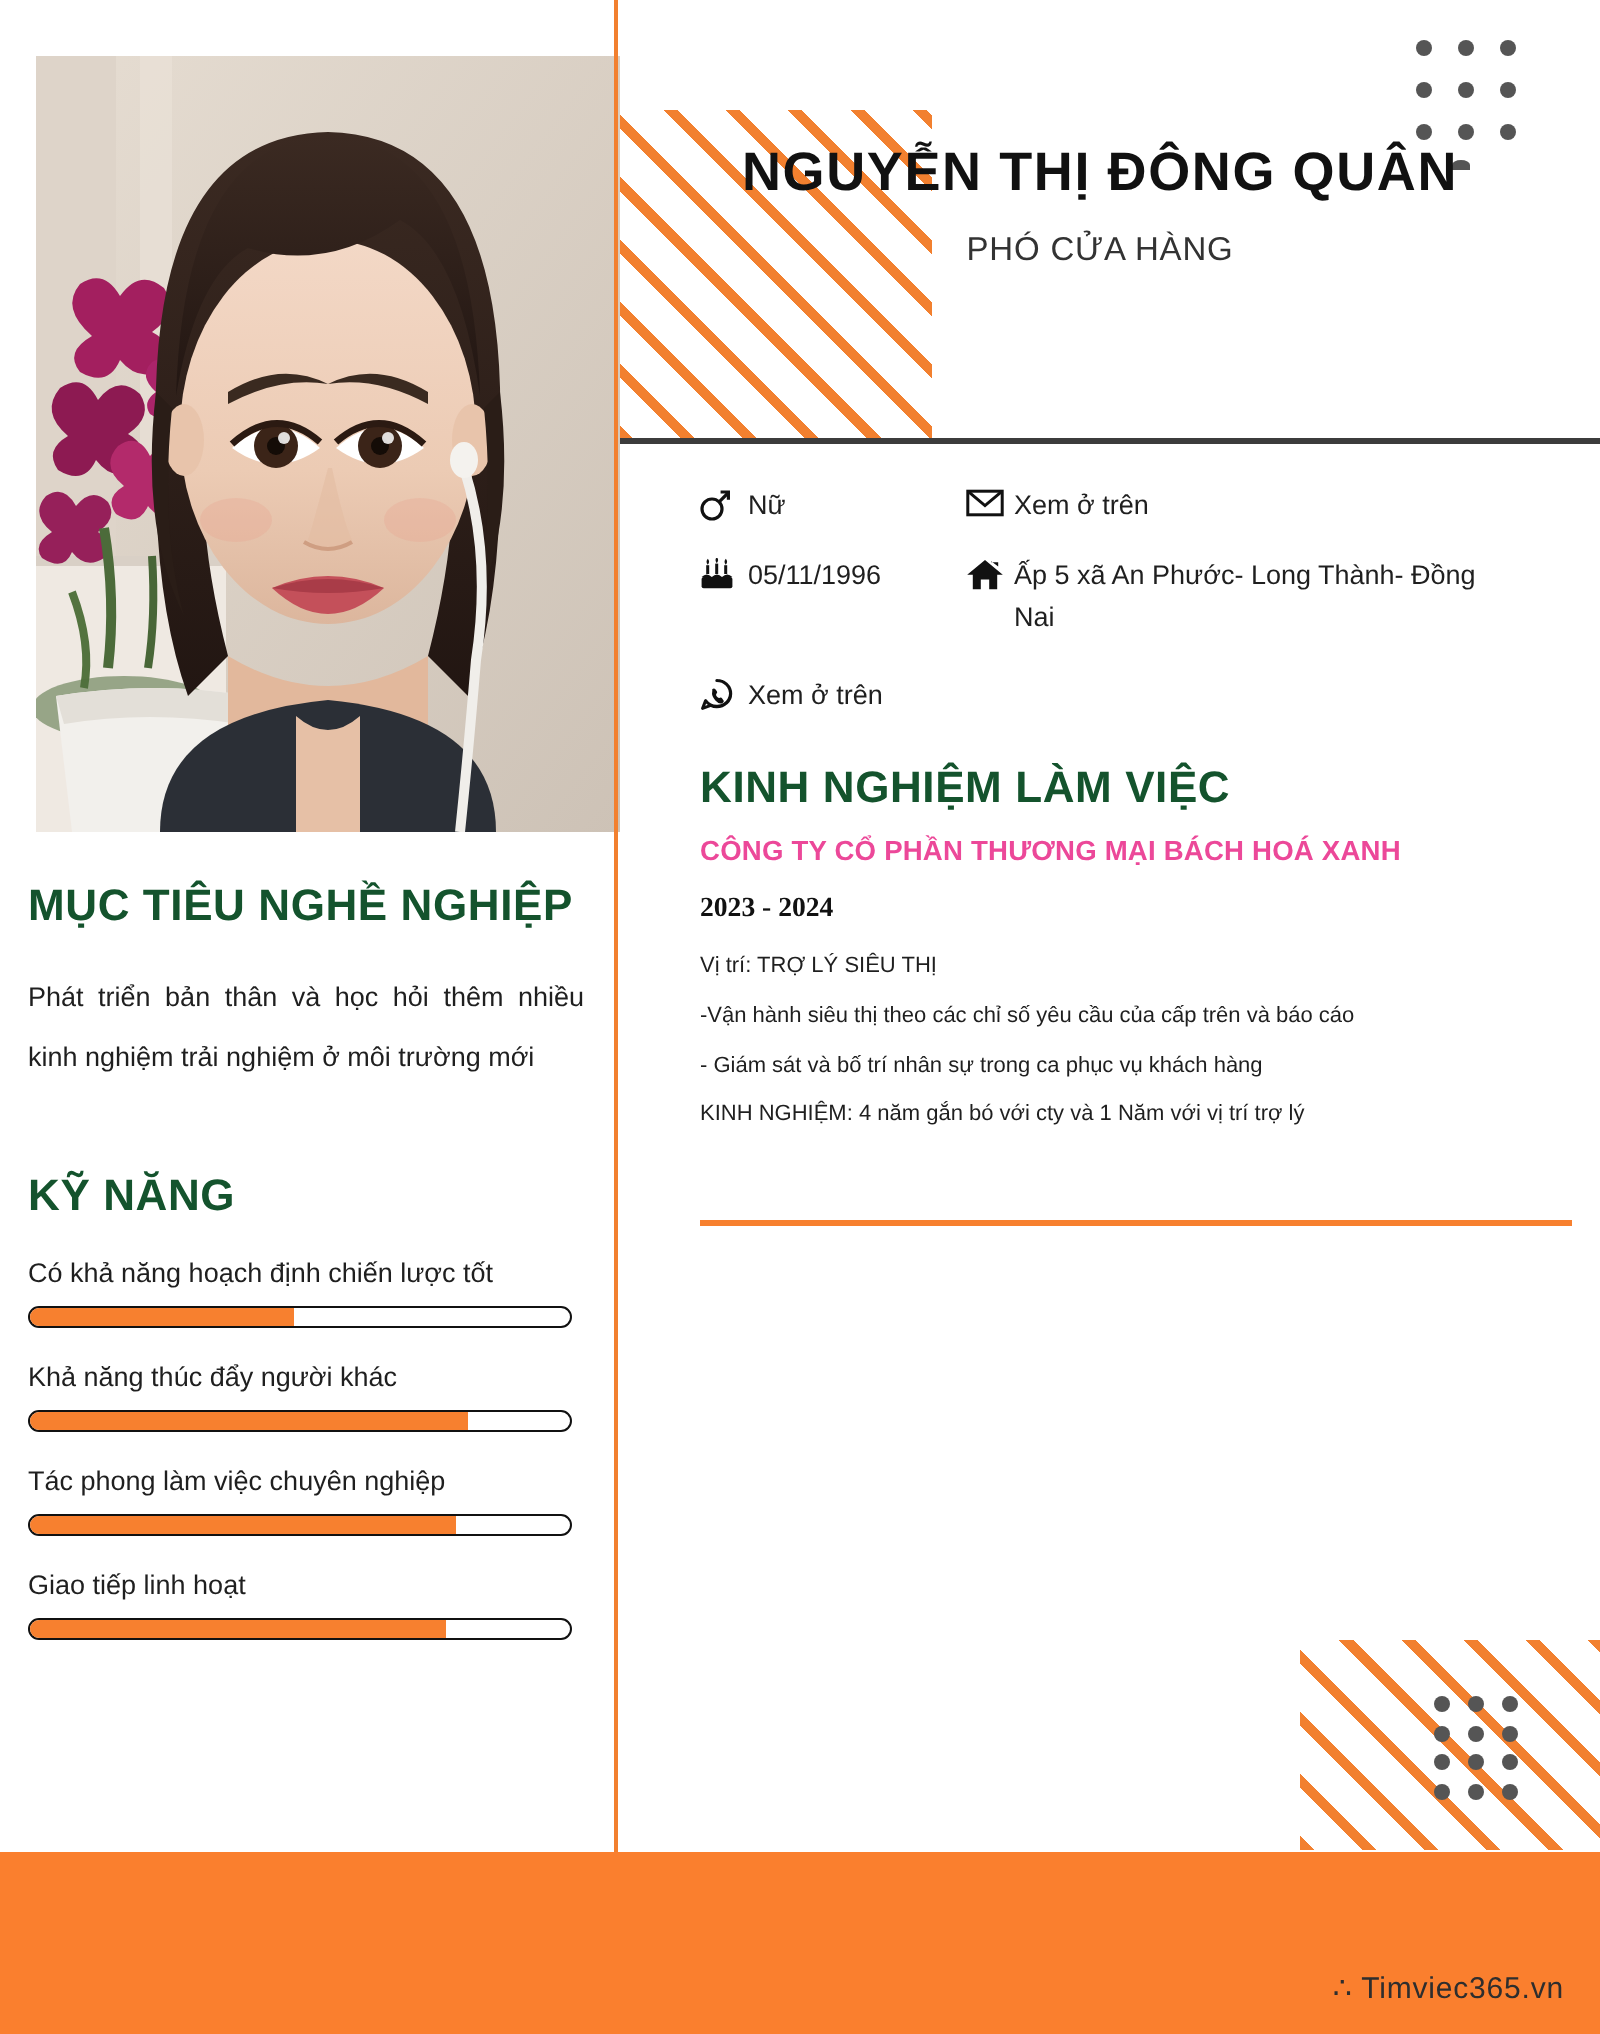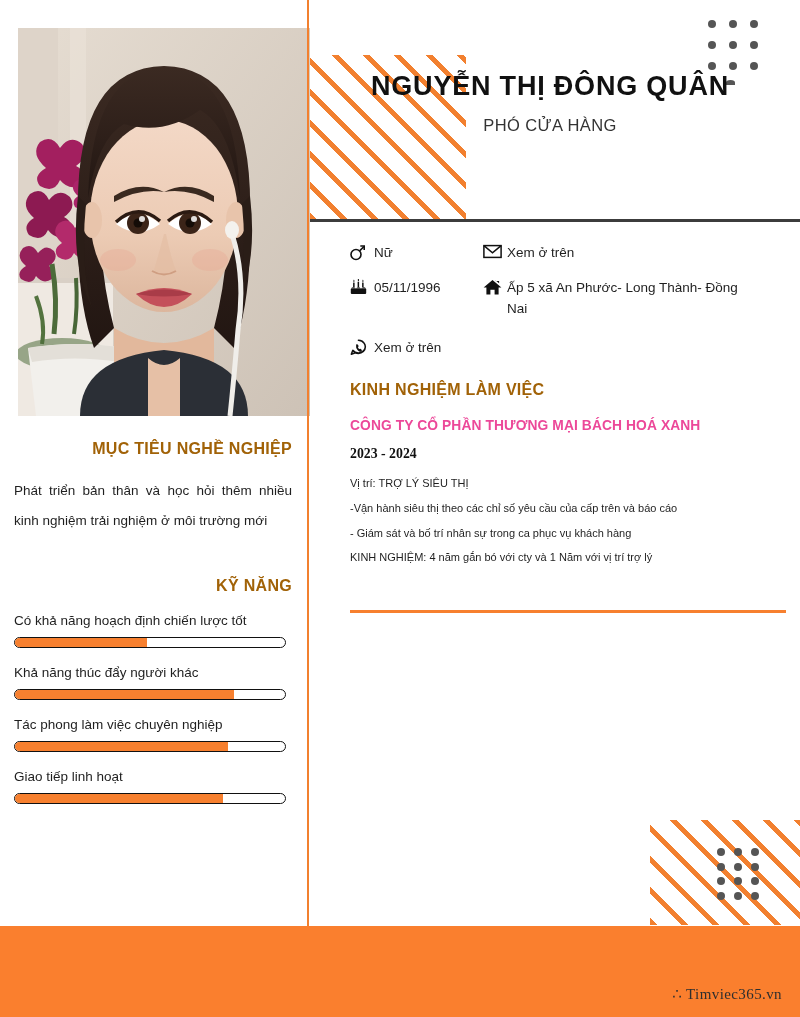--- a/index.html
+++ b/index.html
@@ -129,26 +129,25 @@
   }
 
   
   #left-col {
     position: absolute;
     left: 14px;
     top: 440px;
     width: 278px;
   }
   .section-title {
-    color: #a16207;
-    font-size: 16px;
+    color: #14532d;
+    font-size: 22px;
     font-weight: bold;
     letter-spacing: 0.3px;
     margin: 0 0 18px 0;
-    text-align: right;
   }
   #objective-text {
     font-size: 13.5px;
     line-height: 2.2;
     text-align: justify;
     color: #1f1f1f;
     margin: 0;
   }
 
   #skills-title { margin-top: 42px; }
@@ -276,21 +275,21 @@
     left: 0;
     top: 926px;
     width: 800px;
     height: 91px;
     background: #fa7f2e;
   }
   #watermark {
     position: absolute;
     right: 18px;
     bottom: 14px;
-    font-family: Liberation Serif, serif;
+    font-family: Liberation Sans, sans-serif;
     font-size: 15px;
     color: #2e2e2e;
     letter-spacing: 0.4px;
   }
 </style>
 </head>
 <body>
 
 <div id="photo-frame">
   <svg class="photo-svg" viewBox="0 0 292 388" preserveAspectRatio="xMidYMid slice">

